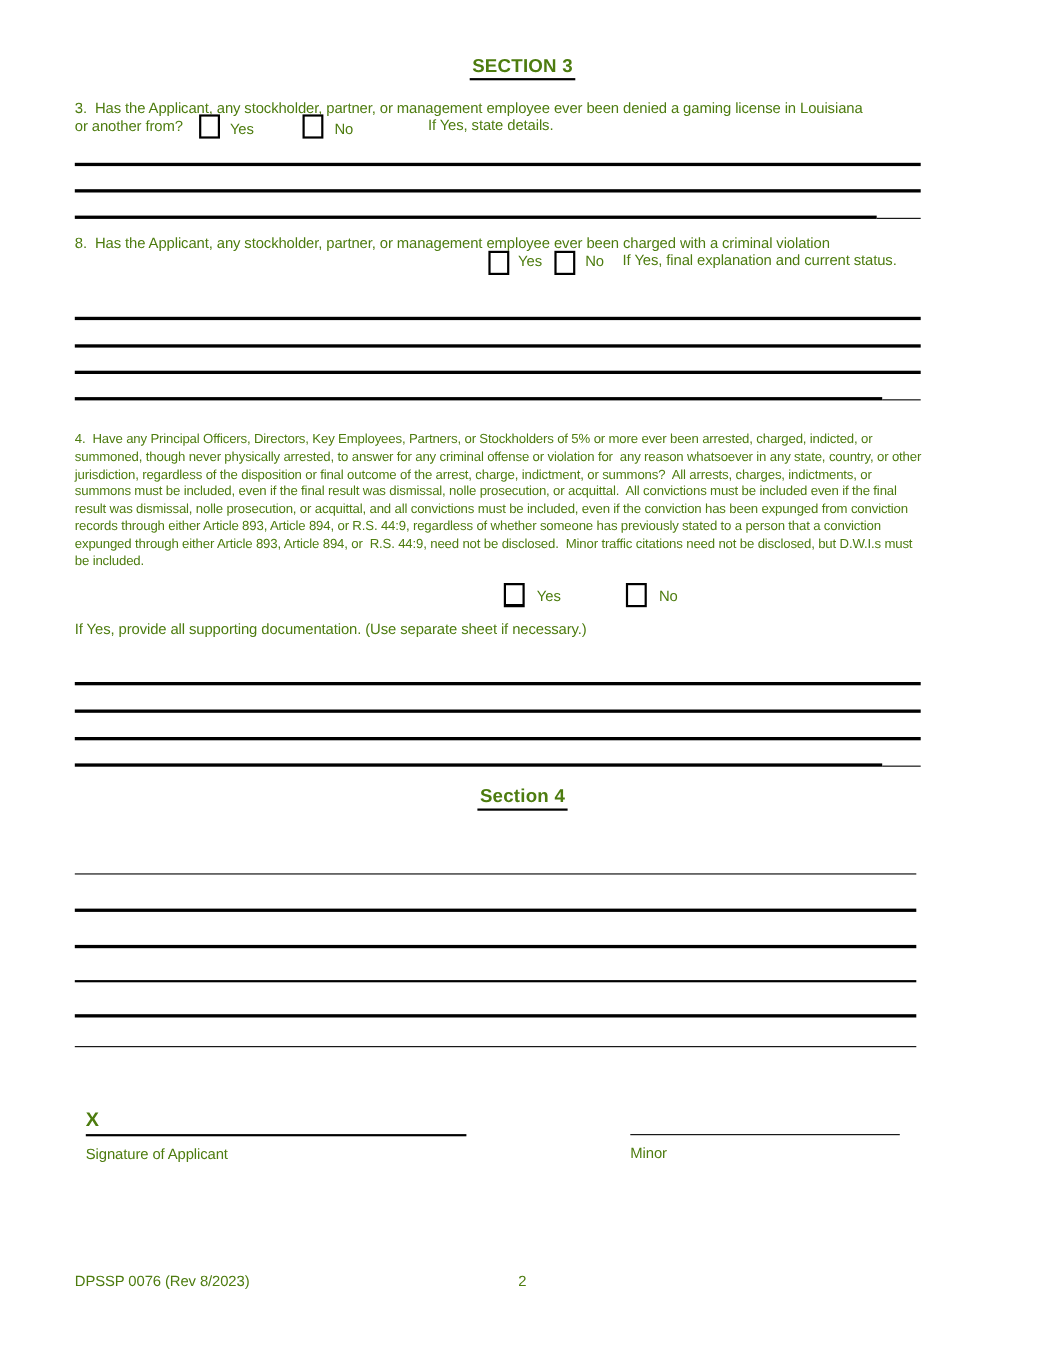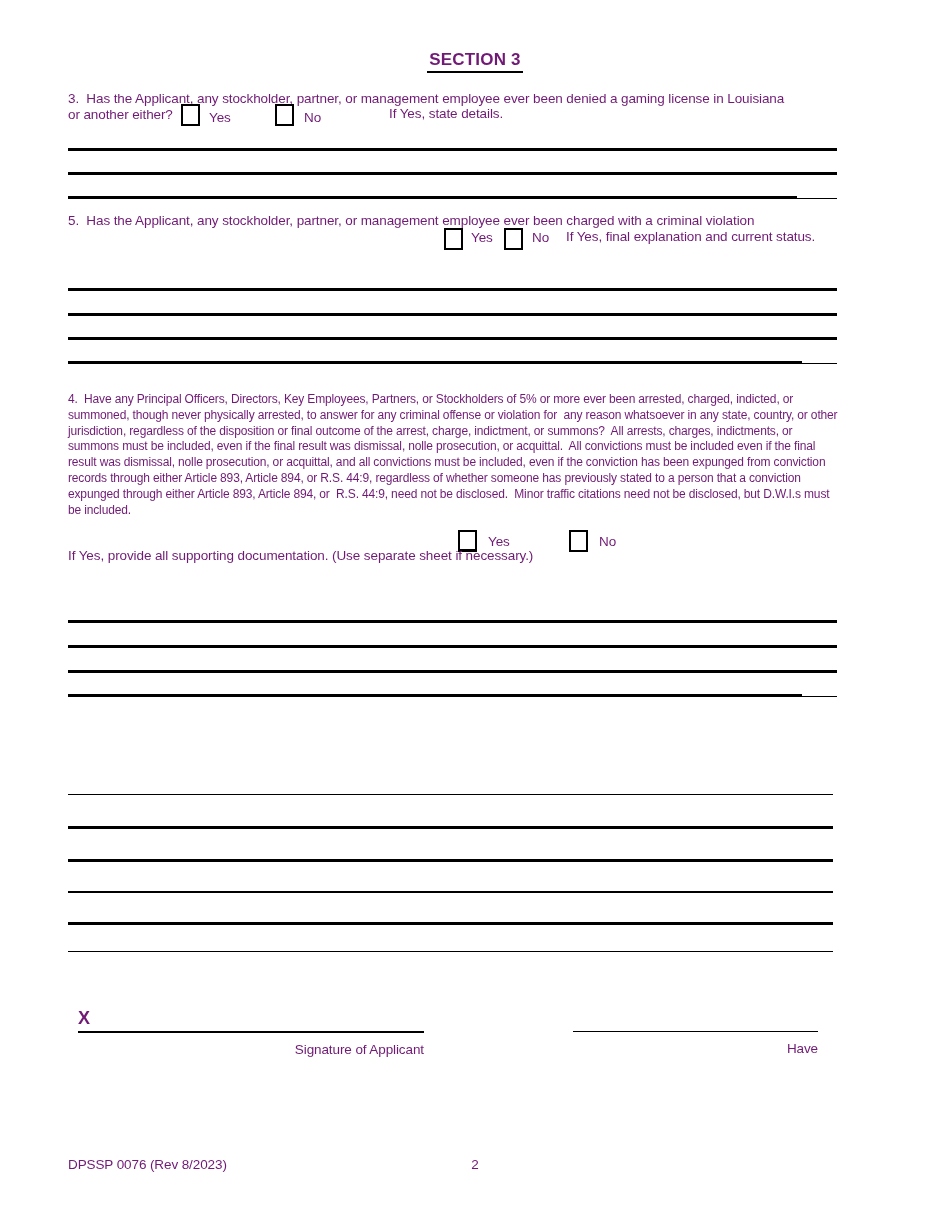--- a/index.html
+++ b/index.html
@@ -1,20 +1,20 @@
 <!DOCTYPE html>
 <html><head>
 <meta charset="utf-8">
 <style>
   html,body{margin:0;padding:0;background:#ffffff;}
   .page{
     position:relative;
     width:950px;height:1230px;
     background:#ffffff;
-    color:#701a75;
+    color:#4d7c0f;
     font-family:"Liberation Sans","DejaVu Sans",sans-serif;
     overflow:hidden;
   }
   .t{
     position:absolute;
     font-size:13.5px;
     line-height:16px;
     letter-spacing:-0.1px;
     white-space:pre-wrap;
   }
@@ -45,89 +45,92 @@
     background:#fff;
     box-sizing:border-box;
   }
   .x-mark{
     position:absolute;
     font-size:18px;
     font-weight:bold;
   }
   .center-label{
     position:absolute;
-    text-align:right;
+    text-align:left;
     font-size:13.5px;
     letter-spacing:-0.1px;
   }
   .footer-center{
     position:absolute;
     left:0;width:100%;
     text-align:center;
     font-size:13.5px;
   }
 </style>
 </head>
 <body>
 
 <div class="page">
 
   <div class="sec-title" style="top:50px">
     <span>SECTION 3</span>
   </div>
 
   <div class="t" style="left:68px;top:91px;width:810px">3.  Has the Applicant, any stockholder, partner, or management employee ever been denied a gaming license in Louisiana</div>
-  <div class="t" style="left:68px;top:107px">or another either?</div>
+  <div class="t" style="left:68px;top:107px">or another from?</div>
   <span class="cb" style="left:181px;top:104px"></span>
   <div class="t" style="left:209px;top:110px">Yes</div>
   <span class="cb" style="left:275px;top:104px"></span>
   <div class="t" style="left:304px;top:110px">No</div>
   <div class="t" style="left:389px;top:106px">If Yes, state details.</div>
 
   <div class="rule" style="left:68px;top:148px;width:769px;height:3px"></div>
   <div class="rule" style="left:68px;top:172px;width:769px;height:3px"></div>
   <div class="rule" style="left:68px;top:196px;width:729px;height:3px"></div>
   <div class="rule" style="left:797px;top:198px;width:40px;height:1px"></div>
 
-  <div class="t" style="left:68px;top:213px;width:810px">5.  Has the Applicant, any stockholder, partner, or management employee ever been charged with a criminal violation</div>
+  <div class="t" style="left:68px;top:213px;width:810px">8.  Has the Applicant, any stockholder, partner, or management employee ever been charged with a criminal violation</div>
   <span class="cb" style="left:444px;top:228px"></span>
   <div class="t" style="left:471px;top:230px">Yes</div>
   <span class="cb" style="left:504px;top:228px"></span>
   <div class="t" style="left:532px;top:230px">No</div>
   <div class="t" style="left:566px;top:229px">If Yes, final explanation and current status.</div>
 
   <div class="rule" style="left:68px;top:288px;width:769px;height:3px"></div>
   <div class="rule" style="left:68px;top:313px;width:769px;height:3px"></div>
   <div class="rule" style="left:68px;top:337px;width:769px;height:3px"></div>
   <div class="rule" style="left:68px;top:361px;width:734px;height:3px"></div>
   <div class="rule" style="left:802px;top:363px;width:35px;height:1px"></div>
 
   <div class="para" style="left:68px;top:392px;width:775px">4.  Have any Principal Officers, Directors, Key Employees, Partners, or Stockholders of 5% or more ever been arrested, charged, indicted, or summoned, though never physically arrested, to answer for any criminal offense or violation for  any reason whatsoever in any state, country, or other jurisdiction, regardless of the disposition or final outcome of the arrest, charge, indictment, or summons?  All arrests, charges, indictments, or summons must be included, even if the final result was dismissal, nolle prosecution, or acquittal.  All convictions must be included even if the final result was dismissal, nolle prosecution, or acquittal, and all convictions must be included, even if the conviction has been expunged from conviction records through either Article 893, Article 894, or R.S. 44:9, regardless of whether someone has previously stated to a person that a conviction expunged through either Article 893, Article 894, or  R.S. 44:9, need not be disclosed.  Minor traffic citations need not be disclosed, but D.W.I.s must be included.</div>
   <span class="cb" style="left:458px;top:530px;border-bottom-width:3px"></span>
   <div class="t" style="left:488px;top:534px">Yes</div>
   <span class="cb" style="left:569px;top:530px"></span>
   <div class="t" style="left:599px;top:534px">No</div>
-  <div class="t" style="left:68px;top:548px;width:700px">If Yes, provide all supporting documentation. (Use separate sheet if necessary.)</div>
+  <div class="t" style="left:68px;top:564px;width:700px">If Yes, provide all supporting documentation. (Use separate sheet if necessary.)</div>
 
   <div class="rule" style="left:68px;top:620px;width:769px;height:3px"></div>
   <div class="rule" style="left:68px;top:645px;width:769px;height:3px"></div>
   <div class="rule" style="left:68px;top:670px;width:769px;height:3px"></div>
   <div class="rule" style="left:68px;top:694px;width:734px;height:3px"></div>
   <div class="rule" style="left:802px;top:696px;width:35px;height:1px"></div>
 
+  <div class="sec-title" style="top:714px">
+    <span>Section 4</span>
+  </div>
 
   <div class="rule" style="left:68px;top:794px;width:765px;height:1px"></div>
   <div class="rule" style="left:68px;top:826px;width:765px;height:3px"></div>
   <div class="rule" style="left:68px;top:859px;width:765px;height:3px"></div>
   <div class="rule" style="left:68px;top:891px;width:765px;height:2px"></div>
   <div class="rule" style="left:68px;top:922px;width:765px;height:3px"></div>
   <div class="rule" style="left:68px;top:951px;width:765px;height:1px"></div>
 
   <div class="x-mark" style="left:78px;top:1008px">X</div>
   <div class="rule" style="left:78px;top:1031px;width:346px;height:2px"></div>
   <div class="center-label" style="left:78px;top:1042px;width:346px">Signature of Applicant</div>
   <div class="rule" style="left:573px;top:1031px;width:245px;height:1px"></div>
-  <div class="center-label" style="left:573px;top:1041px;width:245px">Have</div>
+  <div class="center-label" style="left:573px;top:1041px;width:245px">Minor</div>
 
   <div class="t" style="left:68px;top:1157px">DPSSP 0076 (Rev 8/2023)</div>
   <div class="footer-center" style="top:1157px">2</div>
 
 </div>
 
 </body></html>

